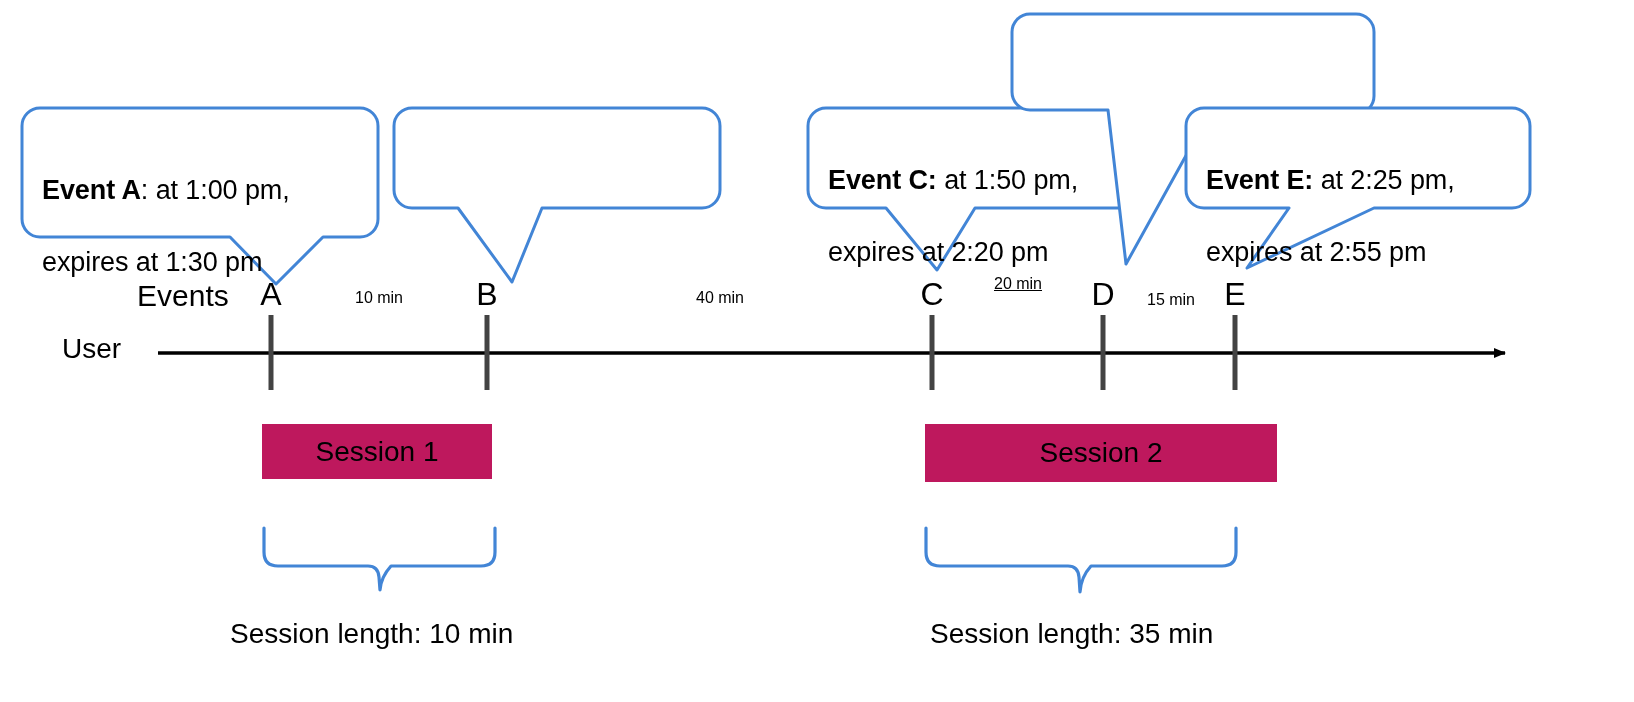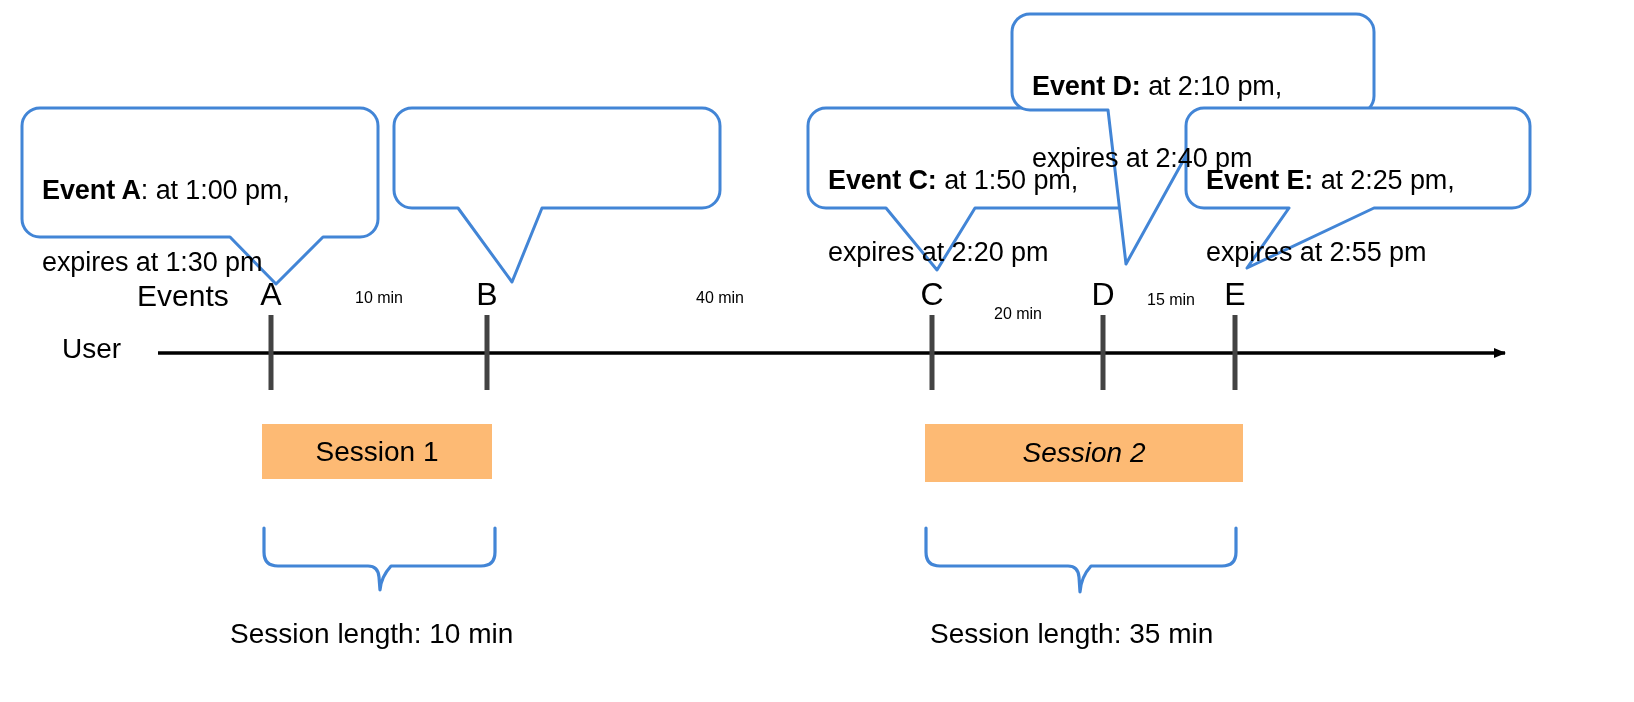--- a/index.html
+++ b/index.html
@@ -57,21 +57,21 @@
   }
   .gap-label {
     position: absolute;
     font-size: 16px;
     color: #000000;
     white-space: nowrap;
     text-align: center;
   }
   .session-box {
     position: absolute;
-    background: #fdba74;
+    background: #be185d;
     display: flex;
     align-items: center;
     justify-content: center;
     font-size: 28px;
     color: #000000;
   }
   .session-length {
     position: absolute;
     font-size: 28px;
     color: #000000;
@@ -125,48 +125,44 @@
     <b>Event A</b><span>: </span><span>at 1:00 pm,</span><br>
     <span>expires at 1:30 pm</span>
   </div>
 
 
   <div class="callout-text" style="left:828px; top:126px; width:300px;">
     <b>Event C:</b><span> </span><span>at 1:50 pm,</span><br>
     <span>expires at 2:20 pm</span>
   </div>
 
-  <div class="callout-text" style="left:1032px; top:32px; width:320px;">
-    <b>Event D:</b><span> </span><span>at 2:10 pm,</span><br>
-    <span>expires at 2:40 pm</span>
-  </div>
 
   <div class="callout-text" style="left:1206px; top:126px; width:310px;">
     <b>Event E:</b><span> </span><span>at 2:25 pm,</span><br>
     <span>expires at 2:55 pm</span>
   </div>
 
   <div class="axis-label" style="left:62px; top:333px;">User</div>
 
   <div class="events-label" style="left:137px; top:279px;">Events</div>
 
   <div class="tick-letter" style="left:251px; top:276px; width:40px;">A</div>
   <div class="tick-letter" style="left:467px; top:276px; width:40px;">B</div>
   <div class="tick-letter" style="left:912px; top:276px; width:40px;">C</div>
   <div class="tick-letter" style="left:1083px; top:276px; width:40px;">D</div>
   <div class="tick-letter" style="left:1215px; top:276px; width:40px;">E</div>
 
   <div class="gap-label" style="left:319px; top:289px; width:120px;">10 min</div>
   <div class="gap-label" style="left:660px; top:289px; width:120px;">40 min</div>
-  <div class="gap-label" style="left:958px; top:305px; width:120px;">20 min</div>
+  <div class="gap-label" style="left:958px; top:275px; width:120px;text-decoration:underline;">20 min</div>
   <div class="gap-label" style="left:1126px; top:291px; width:90px;">15 min</div>
 
   <div class="session-box" style="left:262px; top:424px; width:230px; height:55px;">
     <span>Session 1</span>
   </div>
-  <div class="session-box" style="left:925px; top:424px; width:318px; height:58px;font-style:italic;">
+  <div class="session-box" style="left:925px; top:424px; width:352px; height:58px;">
     <span>Session 2</span>
   </div>
 
   <div class="session-length" style="left:230px; top:618px; width:300px;">Session length: 10 min</div>
   <div class="session-length" style="left:930px; top:618px; width:300px;">Session length: 35 min</div>
 
 </div>
 
 </body></html>

